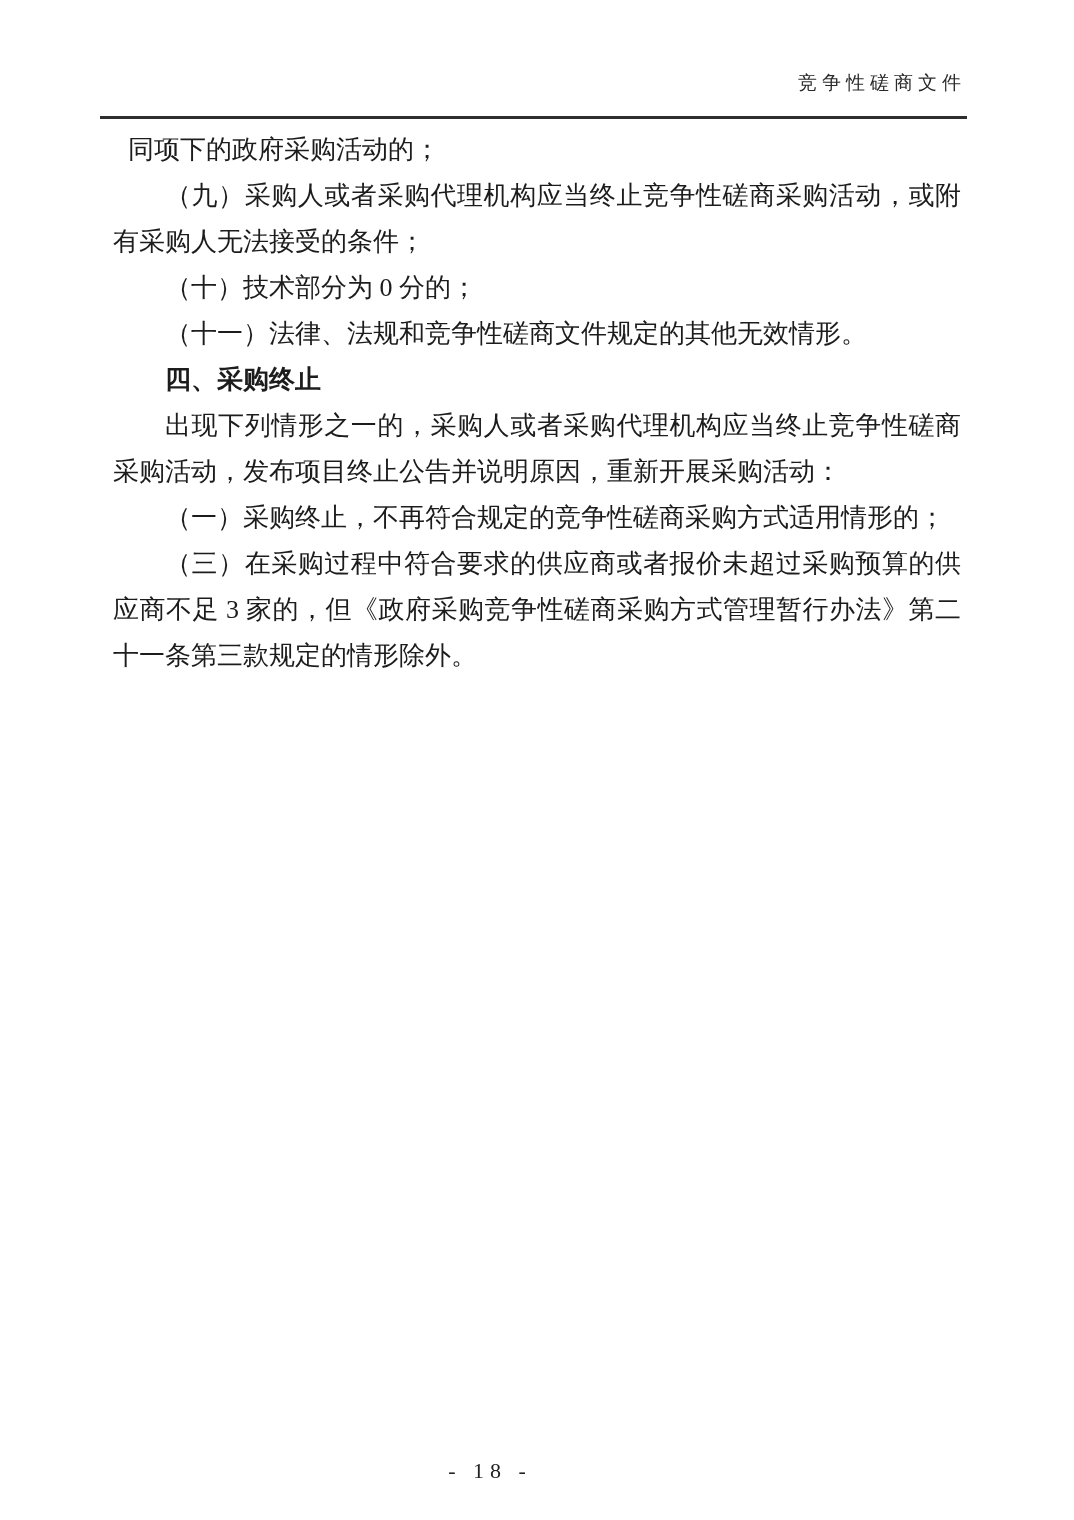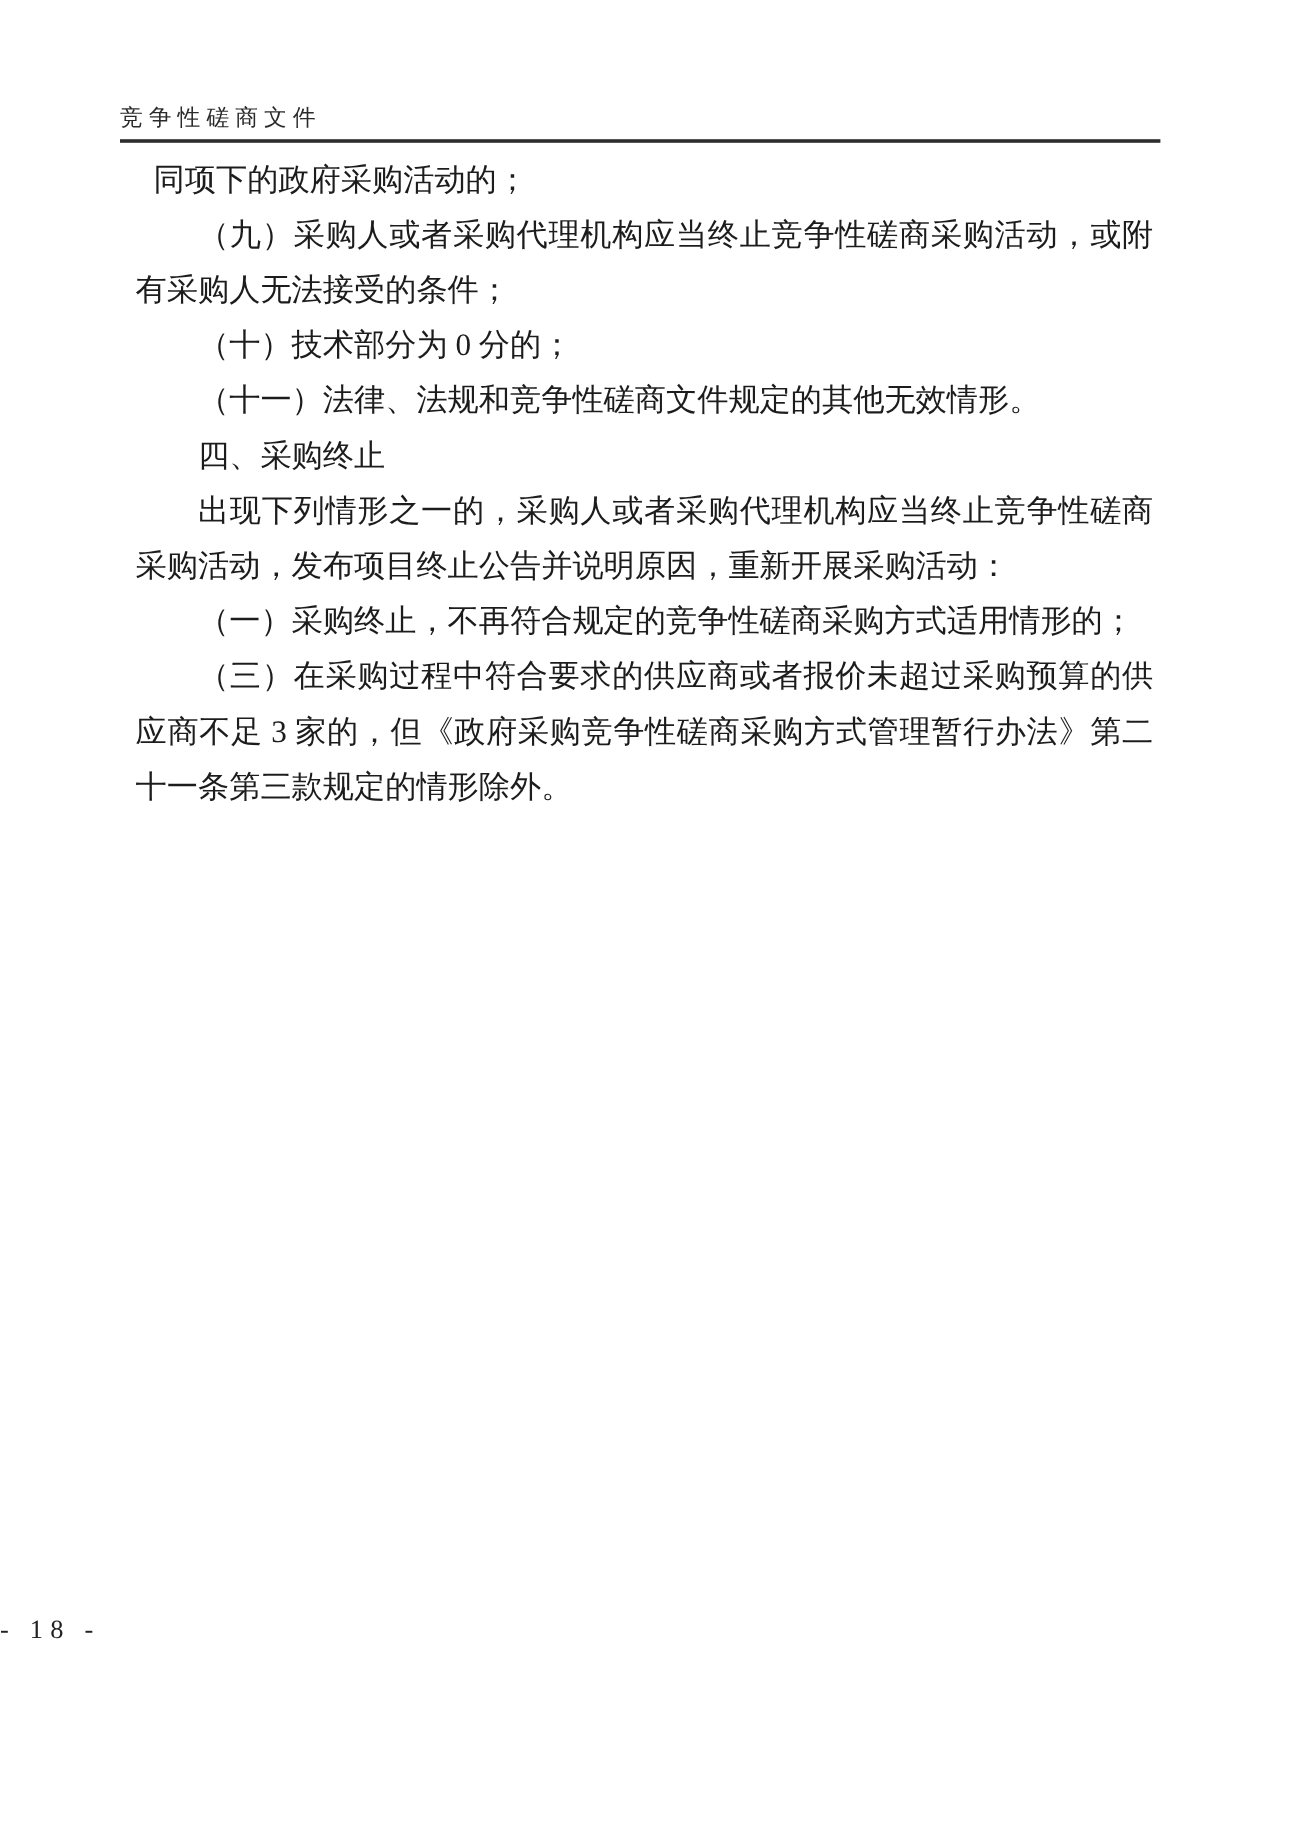--- a/index.html
+++ b/index.html
@@ -12,23 +12,24 @@
     position: relative;
     overflow: hidden;
   }
   .page {
     position: absolute;
     inset: 0;
     background: #ffffff;
   }
   .doc-header {
     position: absolute;
-    top: 86px;
+    top: 70px;
     left: 100px;
     width: 866px;
+    text-align: right;
     font-size: 19px;
     letter-spacing: 5px;
     color: #2a2a2a;
     line-height: 26px;
   }
   .doc-header-rule {
     position: absolute;
     top: 116px;
     left: 100px;
     width: 867px;
@@ -49,27 +50,28 @@
   .doc-body p {
     margin: 0;
     padding: 0;
     text-indent: 2em;
   }
   .doc-body p.noindent {
     text-indent: 0;
     margin-left: 15px;
   }
   .doc-body p.heading {
-    font-weight: normal;
+    font-weight: bold;
   }
   .doc-footer {
     position: absolute;
-    top: 1345px;
+    top: 1458px;
     left: 0;
     width: 980px;
+    text-align: center;
     font-size: 22px;
     letter-spacing: 6px;
     color: #222222;
   }
 </style>
 </head>
 <body>
 
 <div class="page">
 

